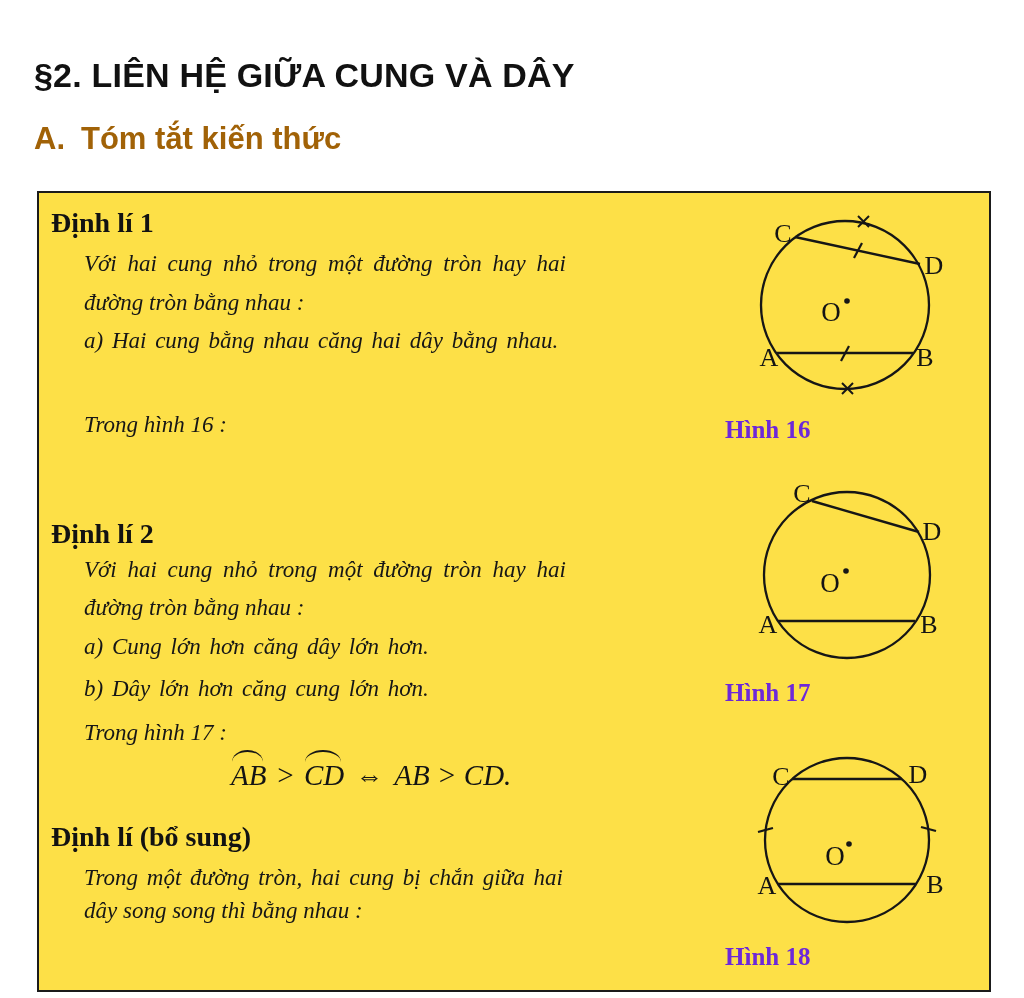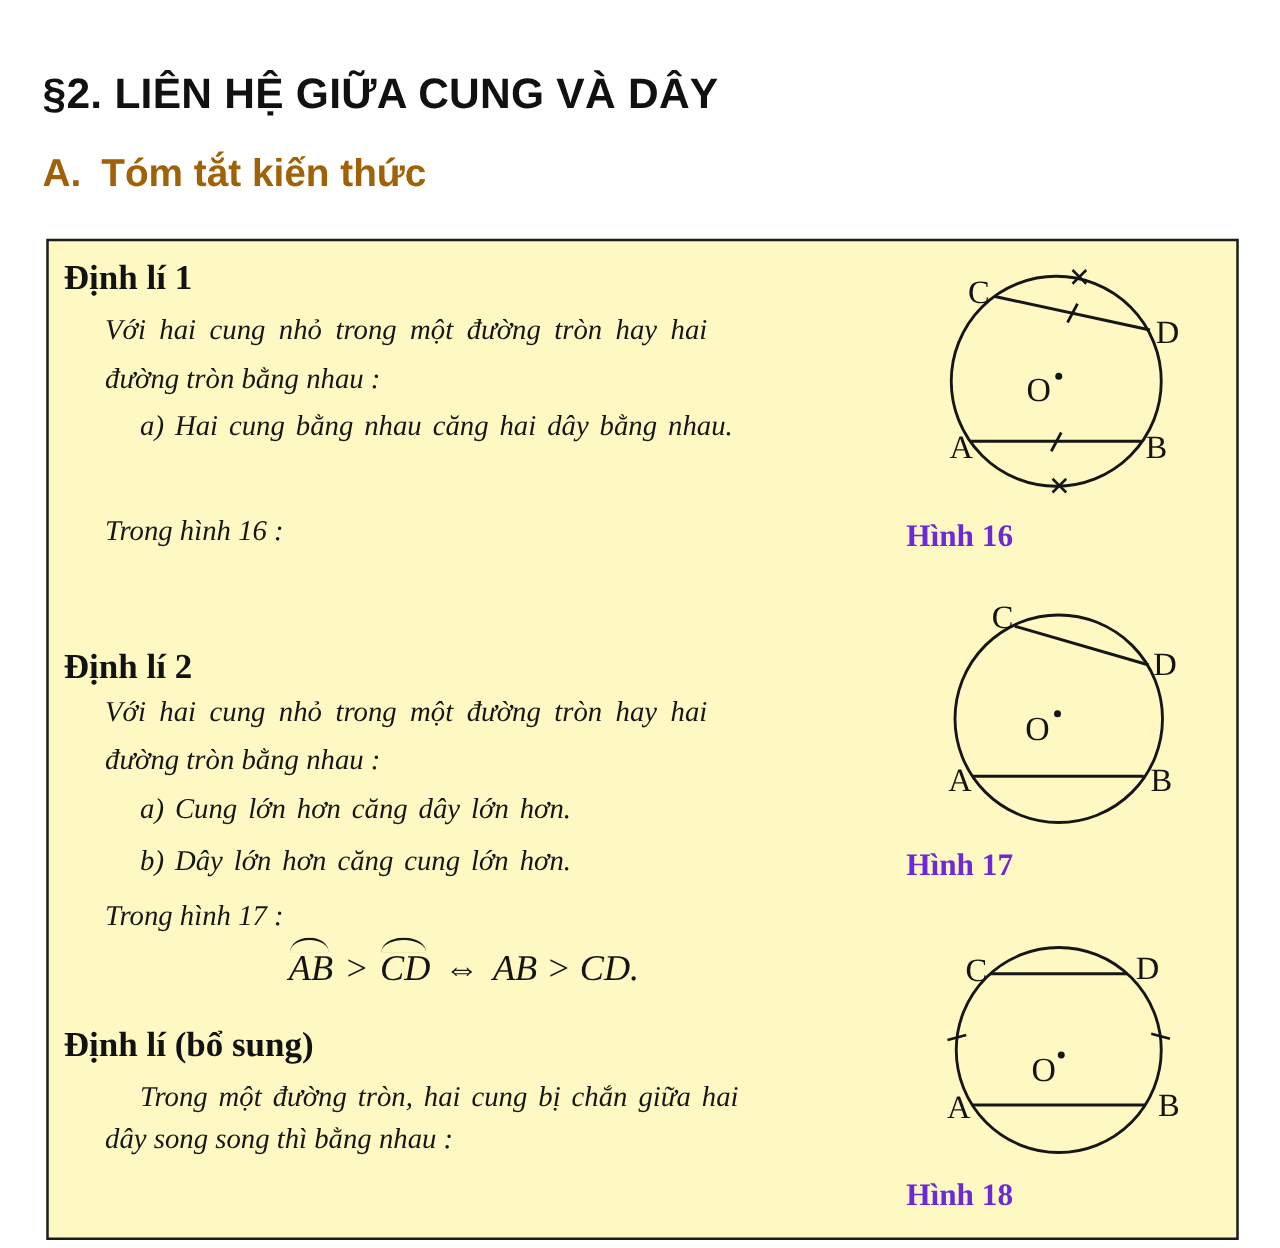--- a/index.html
+++ b/index.html
@@ -14,32 +14,32 @@
     font-size:34px; letter-spacing:0.2px; white-space:nowrap; color:#111;text-align:right;
   }
   .subsection {
     position:absolute; left:34px; top:121px;
     font-family:"Liberation Sans", sans-serif; font-weight:700;
     font-size:31px; white-space:nowrap; color:#a16207;
   }
   .subsection .sub-label { margin-right:16px; }
   .box {
     position:absolute; left:37px; top:191px; width:954px; height:801px;
-    border:2.5px solid #1b1b1b; background:#fef9c3;
+    border:2.5px solid #1b1b1b; background:#fde047;
   }
   .t-head {
     position:absolute; left:12px; font-weight:700; font-size:28px;
     white-space:nowrap; color:#121212;
   }
   .t-line {
     position:absolute; left:45px; font-style:italic; font-size:23px;
     white-space:nowrap; color:#161616;
   }
   .ws5 { word-spacing:5px; }
-  .ws3 { word-spacing:3px;margin-left:28px; }
+  .ws3 { word-spacing:3px; }
   .t-formula {
     position:absolute; font-style:italic; font-size:29px;
     white-space:nowrap; color:#141414;
   }
   .t-formula .op { margin:0 9px; }
   .t-formula .iff { margin:0 11px; font-style:normal; font-size:28px; }
   .t-formula .pre { margin-right:2px; }
   .t-formula .note { font-style:normal; margin-left:10px; font-size:27px; }
   .arc { position:relative; display:inline-block; }
   .arc::before {

